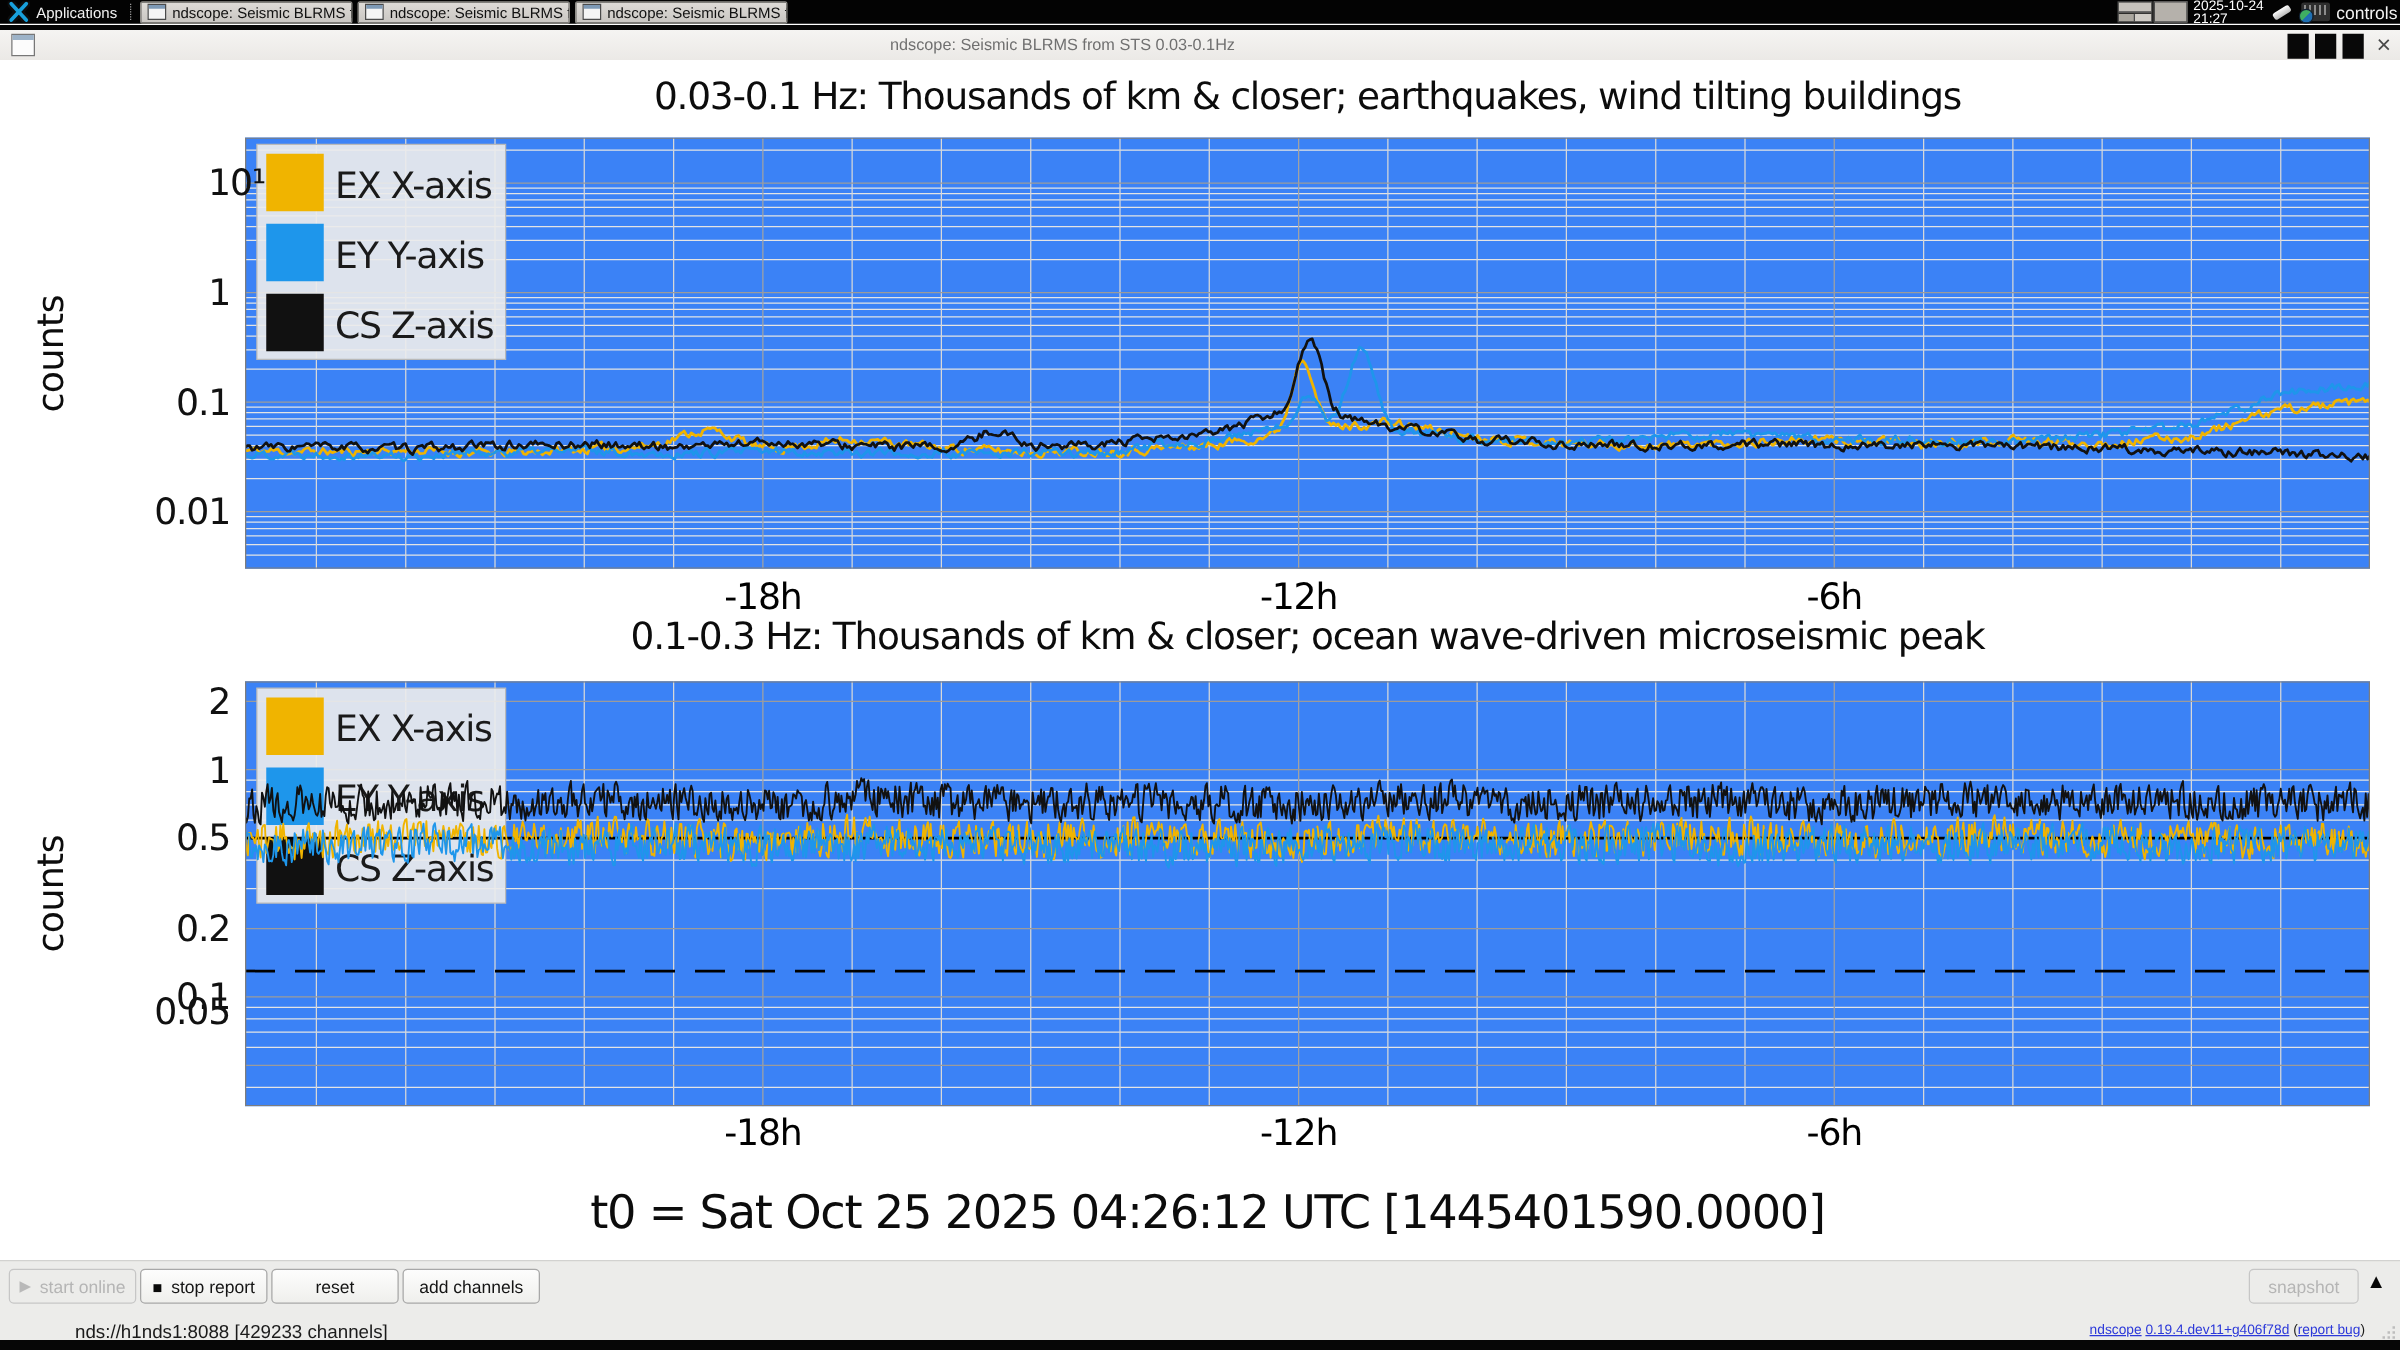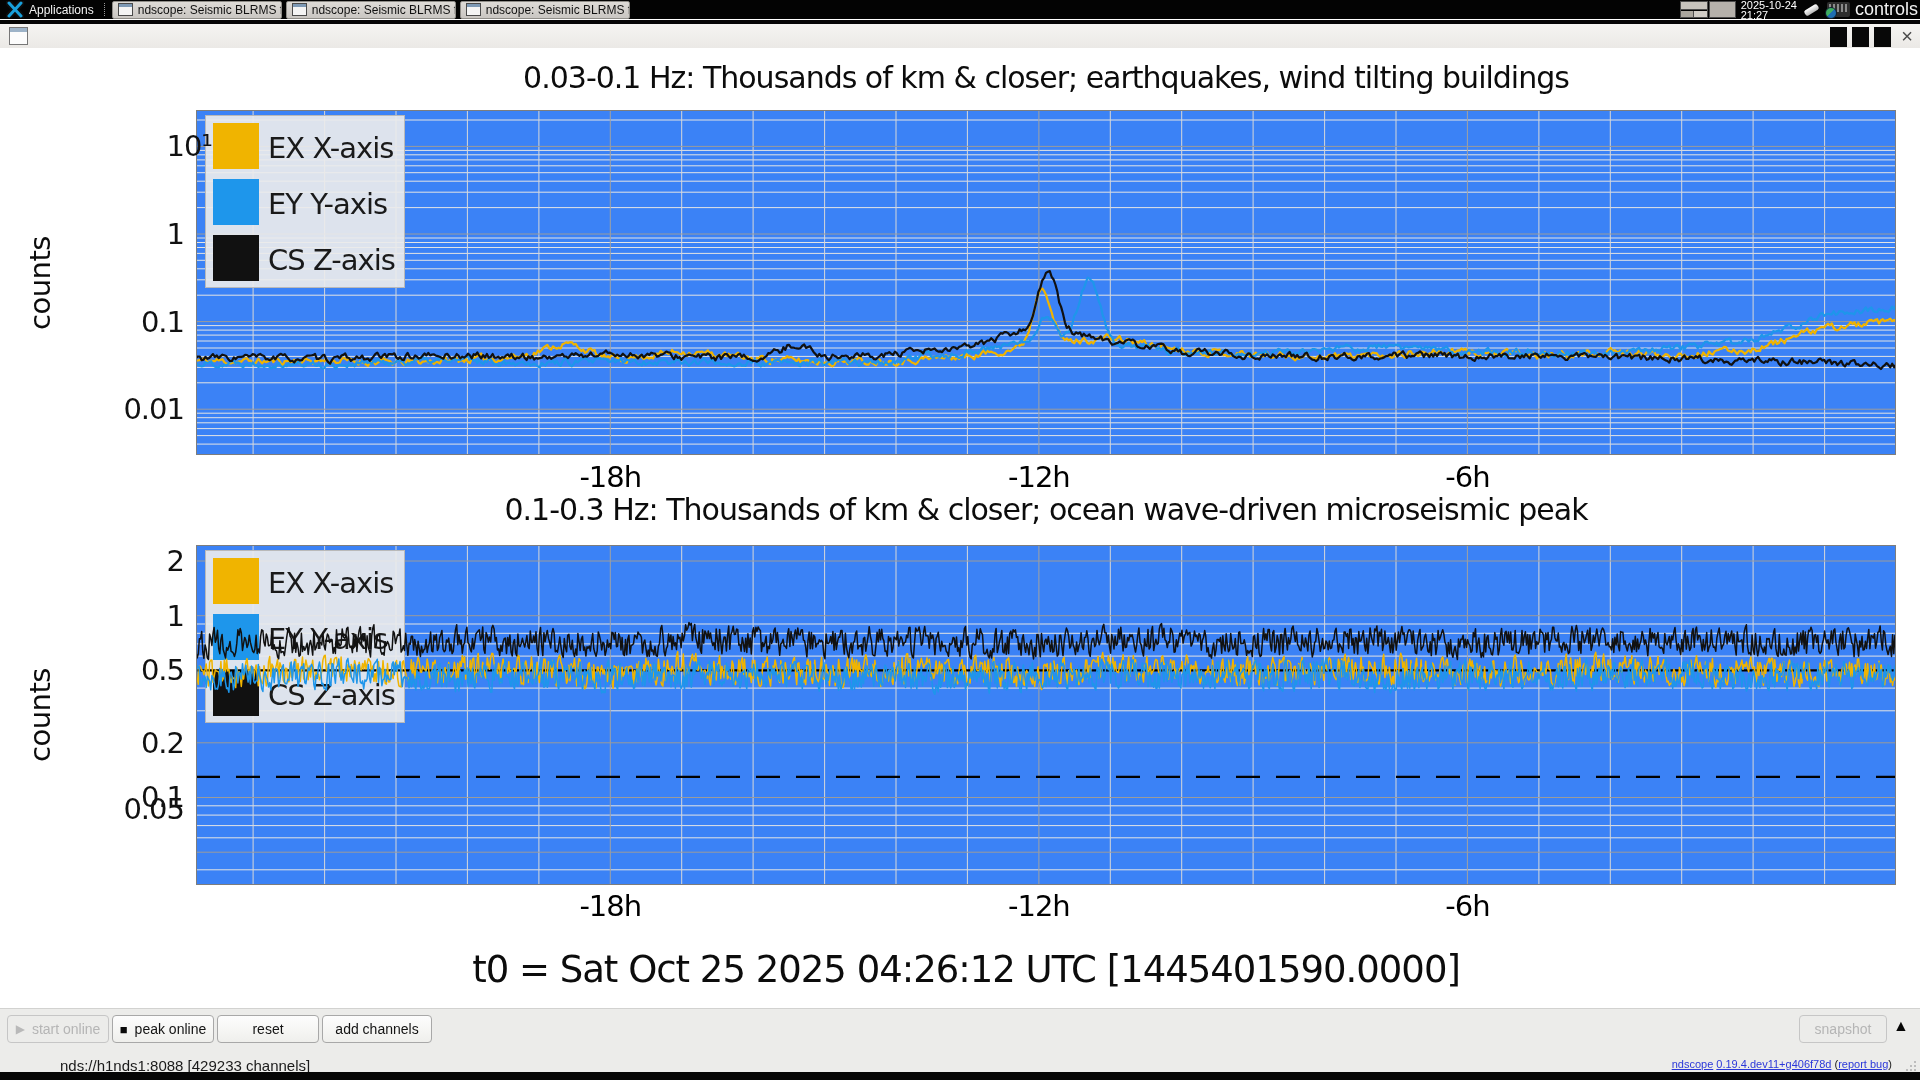--- a/index.html
+++ b/index.html
@@ -26,21 +26,21 @@
   .pager-ws2{width:25px;height:15px;border:1px solid #4c4c4c;background:#b5b1ab;}
   .clock{color:#fff;font-size:11px;line-height:10px;text-align:left;}
   .icon-chalk{width:20px;height:16px;position:relative;}
   .icon-chalk:before{content:"";position:absolute;left:2px;top:5px;width:15px;height:6px;
     background:linear-gradient(#fdfdfd,#b9b9b9);border-radius:2px;transform:rotate(-32deg);}
   .icon-kbd{width:23px;height:15px;background:#2e2e2e;border-radius:2px;position:relative;}
   .icon-kbd:before{content:"";position:absolute;left:2px;top:2px;right:2px;height:8px;
     background:repeating-linear-gradient(90deg,#8b8b8b 0 2px,#2e2e2e 2px 4px);}
   .icon-kbd:after{content:"";position:absolute;left:-2px;bottom:-2px;width:10px;height:10px;
     border-radius:50%;background:linear-gradient(135deg,#3fae62 0 50%,#1f6fb2 50% 100%);border:1px solid #123;}
-  .user-label{color:#f2f2f2;font-size:18px;}
+  .user-label{color:#f2f2f2;font-size:14px;}
   
   .win-topline{position:absolute;left:0;top:20px;width:1920px;height:4px;background:#050505;}
   .titlebar{position:absolute;left:0;top:24px;width:1920px;height:24px;
     background:linear-gradient(#f5f4f2,#ebe9e6);}
   .titlebar-icon{position:absolute;left:9px;top:3px;width:17px;height:16px;background:#fcfcfc;
     border:1px solid #777;}
   .titlebar-icon:before{content:"";display:block;height:4px;background:#9db3c8;}
   .titlebar-title{position:absolute;left:0;top:4px;width:1700px;text-align:center;
     font-size:13px;color:#707070;}
   .win-btn{position:absolute;top:3px;width:17px;height:20px;background:#080808;}
@@ -120,20 +120,21 @@
       </div>
       <div class="icon-chalk"></div>
       <div class="icon-kbd"></div>
       <span class="user-label">controls</span>
     </div>
   </div>
 
   <div class="win-topline"></div>
   <div class="titlebar">
     <div class="titlebar-icon"></div>
+    <div class="titlebar-title">ndscope: Seismic BLRMS from STS 0.03-0.1Hz</div>
     <div class="win-btn" style="left:1830px"></div>
     <div class="win-btn" style="left:1852px"></div>
     <div class="win-btn" style="left:1874px"></div>
     <div class="close-x">×</div>
   </div>
 
   <div class="plot-title" style="top:60px">0.03-0.1 Hz: Thousands of km &amp; closer; earthquakes, wind tilting buildings</div>
   <div class="ylabel-rot" style="left:40px;top:283px">counts</div>
   <div class="plot" id="plot0" style="left:196px;top:110px;width:1700px;height:345px">
       <svg width="1700" height="345" viewBox="0 0 1700 345">
@@ -276,21 +277,21 @@
   <div id="t0-label">t0 = Sat Oct 25 2025 04:26:12 UTC [1445401590.0000]</div>
 
   <div class="bottombar">
     <div class="toolbar">
       <div class="tb-btn disabled">
         <span class="play">▶</span>
         <span>start online</span>
       </div>
       <div class="tb-btn">
         <span class="stopsq">■</span>
-        <span>peak online</span>
+        <span>stop report</span>
       </div>
       <div class="tb-btn">
         <span>reset</span>
       </div>
       <div class="tb-btn" style="width:108px">
         <span>add channels</span>
       </div>
     </div>
     <div class="tb-btn disabled snapshot-btn">
       <span>snapshot</span>

